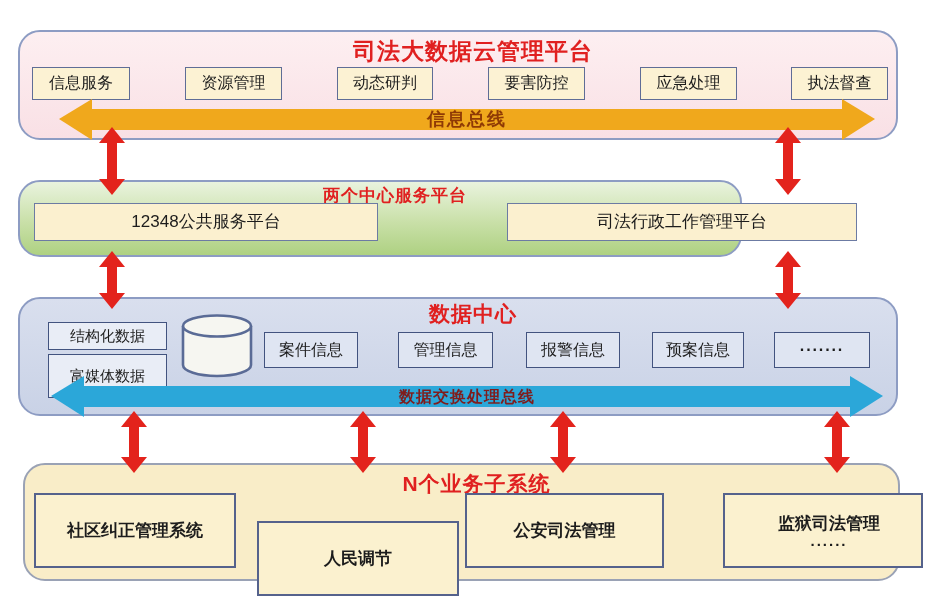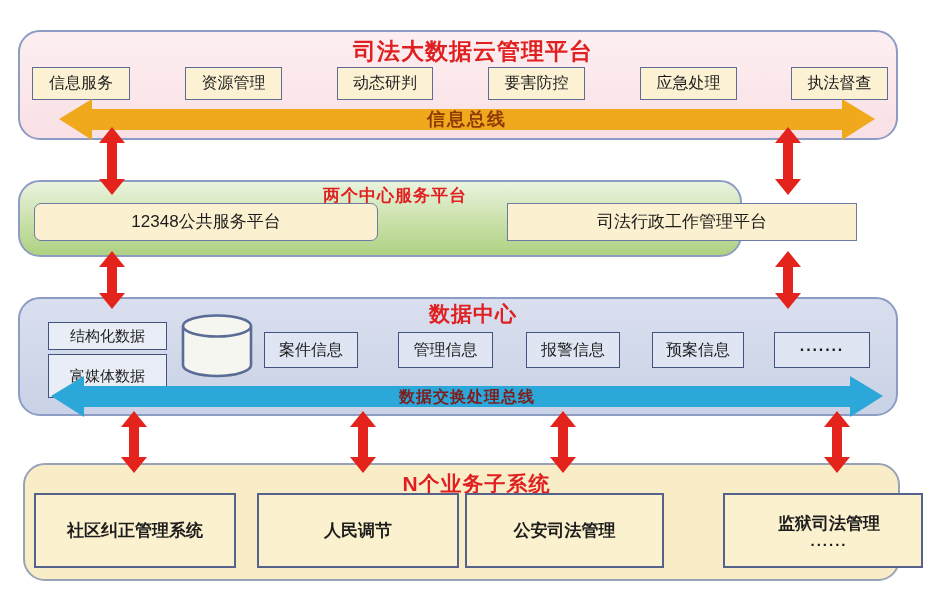--- a/index.html
+++ b/index.html
@@ -73,21 +73,21 @@
     <div class="bx cream-bx p1-bx" style="left:468px;width:97px;">要害防控</div>
     <div class="bx cream-bx p1-bx" style="left:620px;width:97px;">应急处理</div>
     <div class="bx cream-bx p1-bx" style="left:771px;width:97px;">执法督查</div>
     <div class="bus bus-orange" style="left:72px;right:54px;top:77px;">
       <span class="bus-label">信息总线</span>
     </div>
   </div>
 
   <div class="panel panel-green">
     <div class="panel-title t2">两个中心服务平台</div>
-    <div class="bx p2-bx" style="left:14px;width:344px;border-radius:7px;">12348公共服务平台</div>
+    <div class="bx p2-bx" style="left:14px;width:344px;">12348公共服务平台</div>
     <div class="bx p2-bx" style="left:487px;width:350px;">司法行政工作管理平台</div>
   </div>
 
   <div class="panel panel-blue">
     <div class="panel-title t3">数据中心</div>
     <div class="bx p3-small" style="left:28px;top:23px;width:119px;height:28px;">结构化数据</div>
     <div class="bx p3-small" style="left:28px;top:55px;width:119px;height:44px;">富媒体数据</div>
     <div class="cyl">
       <svg width="74" height="64" viewBox="0 0 74 64">
         <path d="M3 12 v39 a34 11 0 0 0 68 0 v-39" fill="#f6f6f1" stroke="#5a6b96" stroke-width="2.6"></path>
@@ -103,21 +103,21 @@
       <span class="bus-label">数据交换处理总线</span>
     </div>
   </div>
 
   <div class="panel panel-cream">
     <div class="panel-title t4">N个业务子系统</div>
     <div class="bx p4-bx" style="left:9px;width:202px;">
       <span>社区纠正管理系统</span>
       <span class="p4-sub"></span>
     </div>
-    <div class="bx p4-bx" style="left:232px;width:202px;">
+    <div class="bx p4-bx" style="left:232px;width:202px;margin-top:28px;">
       <span>人民调节</span>
       <span class="p4-sub"></span>
     </div>
     <div class="bx p4-bx" style="left:440px;width:199px;">
       <span>公安司法管理</span>
       <span class="p4-sub"></span>
     </div>
     <div class="bx p4-bx" style="left:698px;width:200px;padding-left:12px;">
       <span>监狱司法管理</span>
       <span class="p4-sub">......</span>

